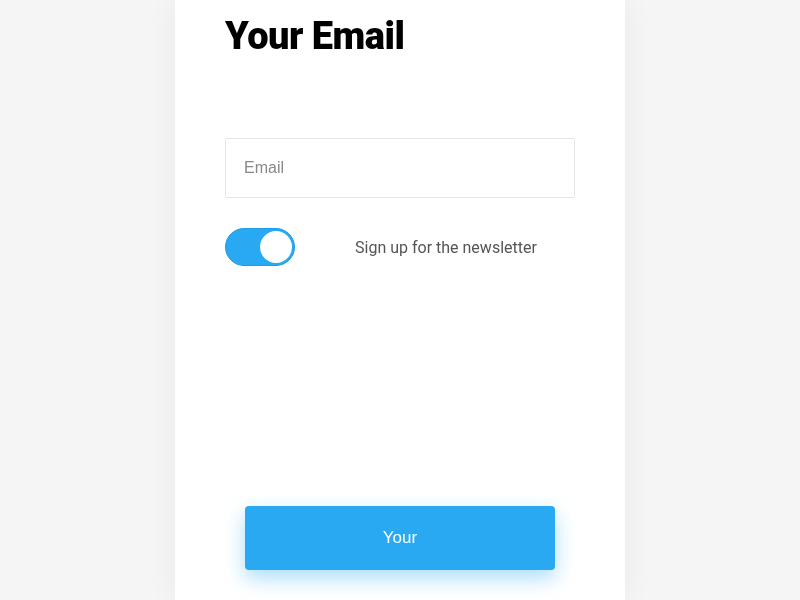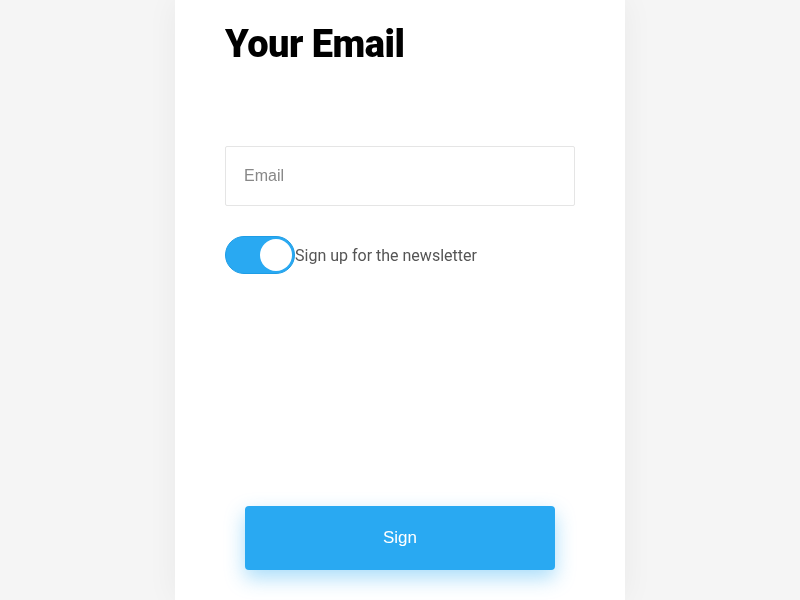--- a/index.html
+++ b/index.html
@@ -14,21 +14,21 @@
       height: 600px;
       display: flex;
       justify-content: center;
       align-items: flex-start;
     }
     .card {
       background: #ffffff;
       width: 450px;
       min-height: 600px;
       box-shadow: 0 0 30px rgba(0,0,0,0.05);
-      padding: 12px 50px;
+      padding: 4px 50px;
       position: relative;
     }
     .title {
       font-size: 38px;
       font-weight: 900;
       color: #000000;
       margin-top: 10px;
       letter-spacing: -0.5px;
     }
     .form-area {
@@ -44,20 +44,21 @@
       outline: none;
       border-radius: 2px;
     }
     .email-input::placeholder {
       color: #888;
     }
     .toggle-row {
       display: flex;
       align-items: center;
       margin-top: 30px;
+      gap: 60px;
     }
     .toggle {
       width: 70px;
       height: 38px;
       background: #29a9f2;
       border-radius: 20px;
       position: relative;
       cursor: pointer;
       border: 1px solid #1e9de6;
     }
@@ -102,14 +103,14 @@
     <input type="text" class="email-input" placeholder="Email" style="">
 
     <div class="toggle-row">
       <div class="toggle">
         <div class="toggle-knob"></div>
       </div>
       <span class="toggle-label">Sign up for the newsletter</span>
     </div>
   </div>
 
-  <button class="next-button">Sign</button>
+  <button class="next-button">Your</button>
 </div>
 
 </body></html>

